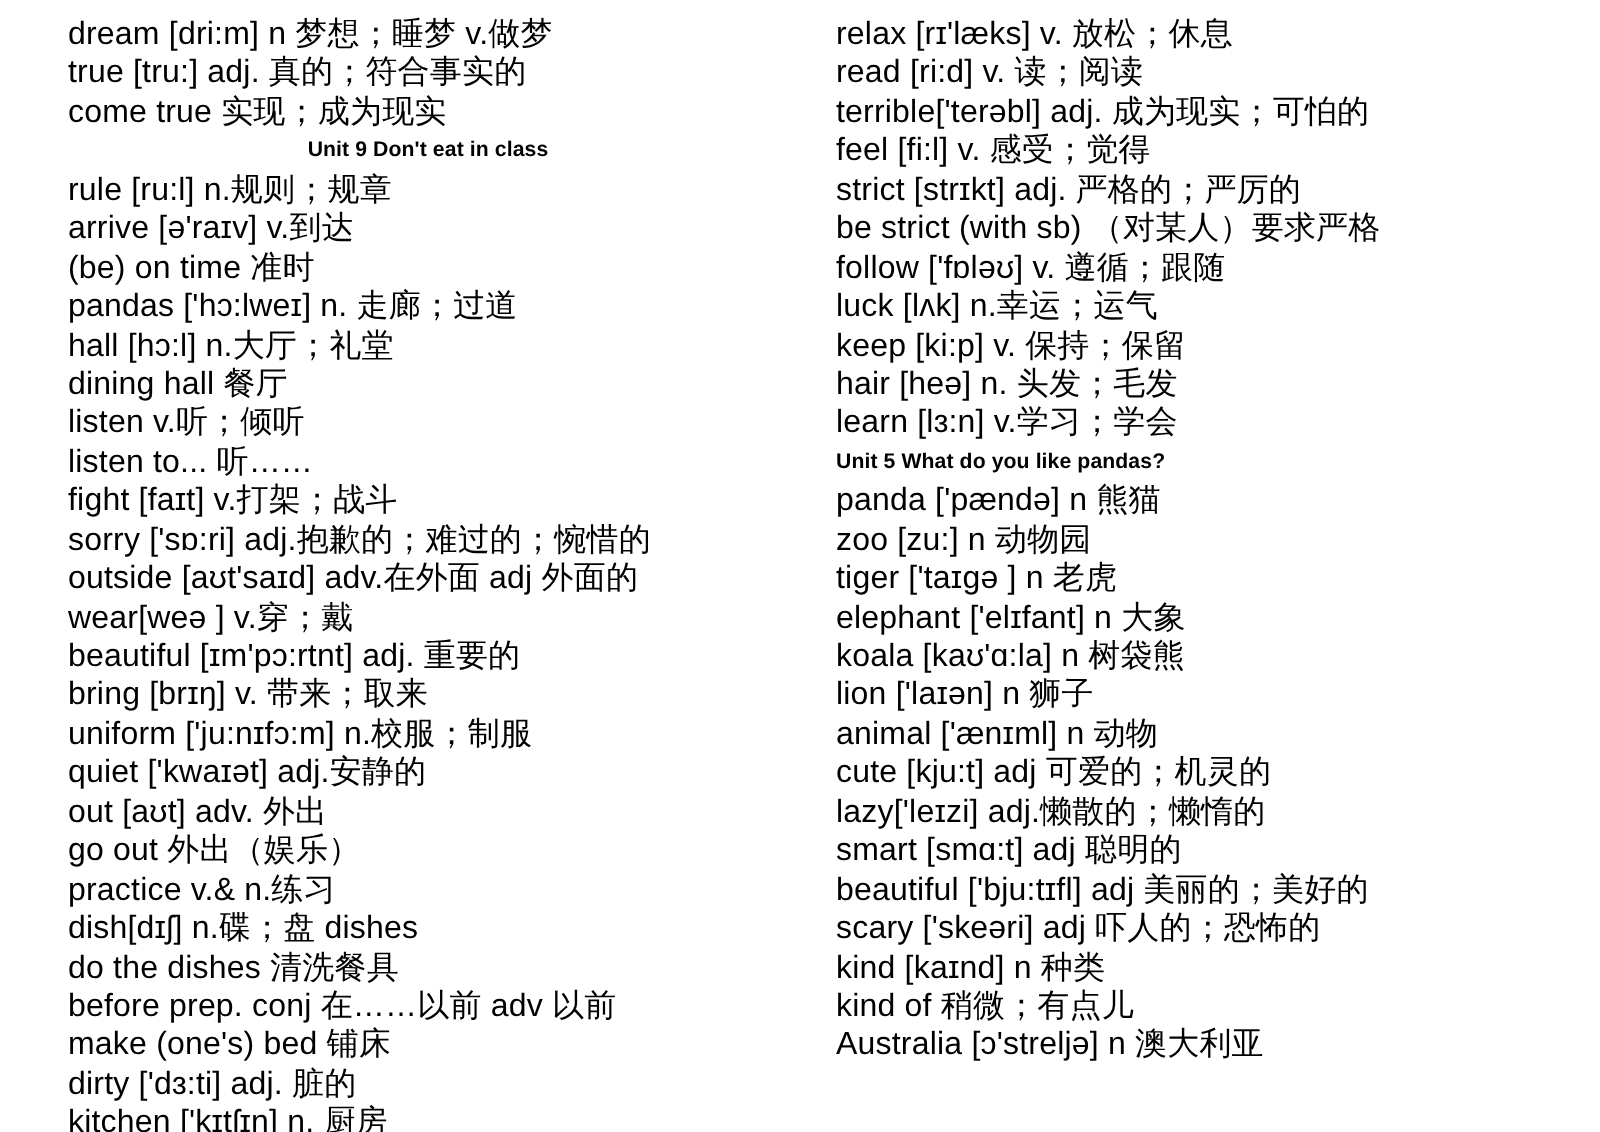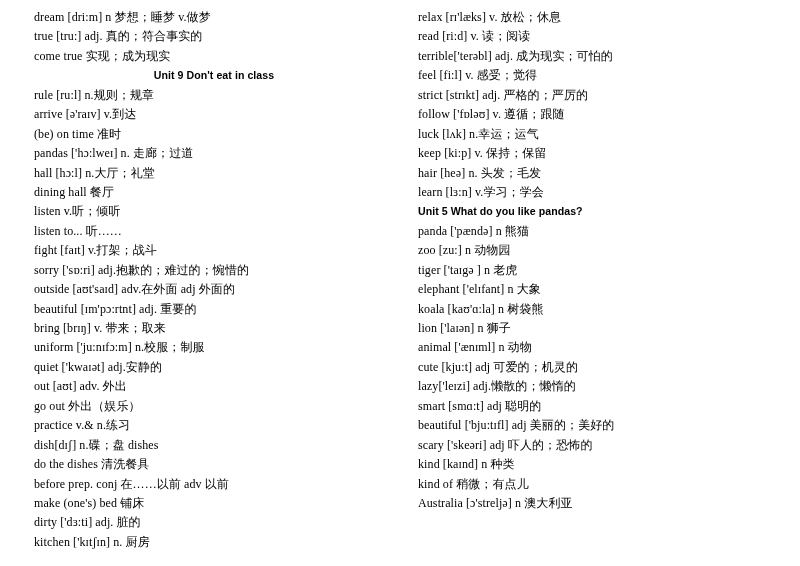--- a/index.html
+++ b/index.html
@@ -33,27 +33,26 @@
   }
   .column-left {
     padding-left: 34px;
     padding-right: 6px;
   }
   .column-right {
     padding-left: 18px;
     padding-right: 6px;
   }
   .entry {
-    font-size: 12px;
+    font-size: 16px;
     line-height: 19.45px;
     height: 19.45px;
     white-space: nowrap;
     letter-spacing: 0.1px;
     font-weight: 400;
-    font-family: Liberation Serif, serif;
   }
   .unit-heading {
     font-size: 10.6px;
     line-height: 19.45px;
     height: 19.45px;
     font-weight: bold;
     text-align: center;
     white-space: nowrap;
     letter-spacing: 0.05px;
   }
@@ -76,40 +75,42 @@
         <div class="entry">arrive [ə'raɪv] v.到达</div>
         <div class="entry">(be) on time 准时</div>
         <div class="entry">pandas ['hɔ:lweɪ] n. 走廊；过道</div>
         <div class="entry">hall [hɔ:l] n.大厅；礼堂</div>
         <div class="entry">dining hall 餐厅</div>
         <div class="entry">listen   v.听；倾听</div>
         <div class="entry">listen to... 听……</div>
         <div class="entry">fight [faɪt] v.打架；战斗</div>
         <div class="entry">sorry ['sɒ:ri] adj.抱歉的；难过的；惋惜的</div>
         <div class="entry">outside [aʊt'saɪd] adv.在外面 adj 外面的</div>
+        <div class="entry">wear[weə ] v.穿；戴</div>
         <div class="entry">beautiful [ɪm'pɔ:rtnt] adj. 重要的</div>
         <div class="entry">bring [brɪŋ] v. 带来；取来</div>
         <div class="entry">uniform ['ju:nɪfɔ:m] n.校服；制服</div>
         <div class="entry">quiet ['kwaɪət] adj.安静的</div>
         <div class="entry">out [aʊt] adv. 外出</div>
         <div class="entry">go out 外出（娱乐）</div>
         <div class="entry">practice v.&amp; n.练习</div>
         <div class="entry">dish[dɪʃ] n.碟；盘 dishes</div>
         <div class="entry">do the dishes 清洗餐具</div>
         <div class="entry">before prep. conj 在……以前  adv 以前</div>
         <div class="entry">make (one's) bed 铺床</div>
         <div class="entry">dirty ['dɜ:ti] adj. 脏的</div>
         <div class="entry">kitchen ['kɪtʃɪn] n. 厨房</div>
       </div>
     <div class="column column-right" id="right-column">
         <div class="entry">relax [rɪ'læks] v. 放松；休息</div>
         <div class="entry">read [ri:d] v. 读；阅读</div>
         <div class="entry">terrible['terəbl] adj. 成为现实；可怕的</div>
         <div class="entry">feel [fi:l] v. 感受；觉得</div>
         <div class="entry">strict [strɪkt] adj. 严格的；严厉的</div>
+        <div class="entry">be strict (with sb)  （对某人）要求严格</div>
         <div class="entry">follow ['fɒləʊ] v. 遵循；跟随</div>
         <div class="entry">luck [lʌk] n.幸运；运气</div>
         <div class="entry">keep [ki:p] v. 保持；保留</div>
         <div class="entry">hair [heə] n. 头发；毛发</div>
         <div class="entry">learn [lɜ:n] v.学习；学会</div>
         <div class="unit-heading right-heading">Unit 5 What do you like pandas?</div>
         <div class="entry">panda ['pændə] n 熊猫</div>
         <div class="entry">zoo [zu:] n 动物园</div>
         <div class="entry">tiger ['taɪgə ] n 老虎</div>
         <div class="entry">elephant ['elɪfant] n 大象</div>

